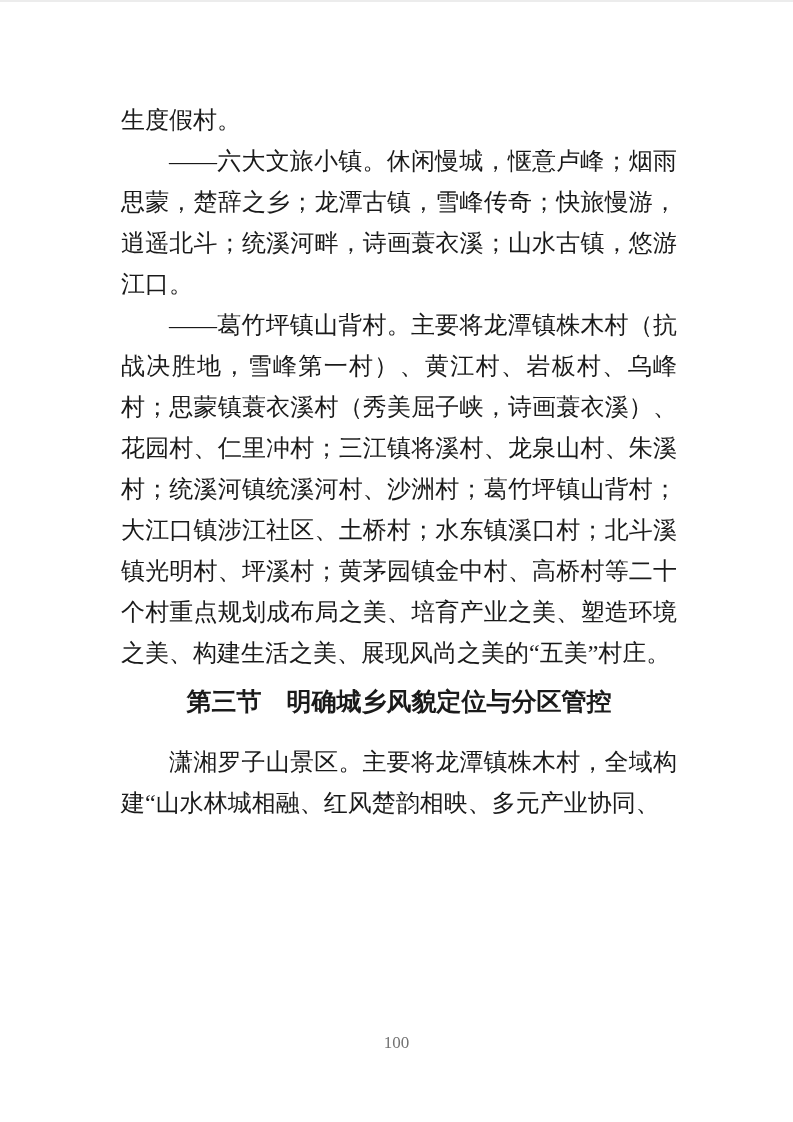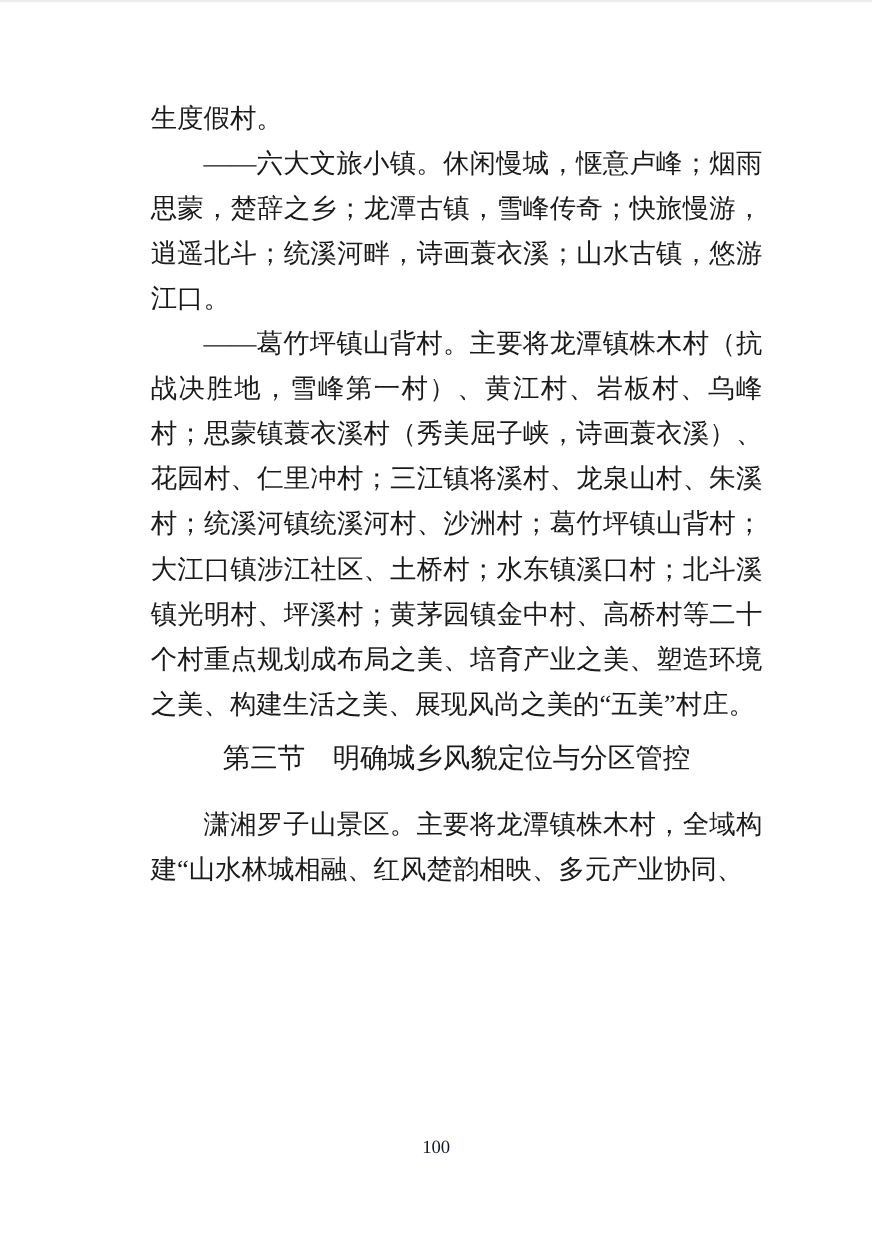--- a/index.html
+++ b/index.html
@@ -14,57 +14,56 @@
     background: #ffffff;
     border-top: 2px solid #ececec;
     box-sizing: border-box;
     overflow: hidden;
     color: #1a1a1a;
     font-family: "Liberation Serif", "DejaVu Serif", serif;
   }
   .content {
     position: absolute;
     left: 121px;
-    top: 86px;
+    top: 98px;
     width: 556px;
-    margin-left: 16px;
   }
   .para {
     margin: 0;
     font-size: 24px;
     line-height: 41px;
     text-align: justify;
     text-justify: inter-ideograph;
     text-indent: 2em;
   }
   .para.continuation {
     text-indent: 0;
   }
   .lead {
     font-weight: normal;
   }
   .section-heading {
     margin: 6px 0 20px 0;
     font-size: 25px;
     line-height: 42px;
-    font-weight: normal;
+    font-weight: bold;
     font-family: "Liberation Sans", "DejaVu Sans", sans-serif;
     text-align: center;
     text-indent: 0;
   }
   .page-number {
     position: absolute;
     top: 1031px;
     left: 0;
     width: 100%;
     text-align: center;
     font-size: 17px;
     line-height: 20px;
     font-family: "Liberation Serif", "DejaVu Serif", serif;
-    color: #0f172a;
+    color: #737373;
   }
 </style>
 </head>
 <body>
 
 <div class="page">
   <div class="content">
 
     <p class="para continuation"><span>生度假村。</span></p>
 

